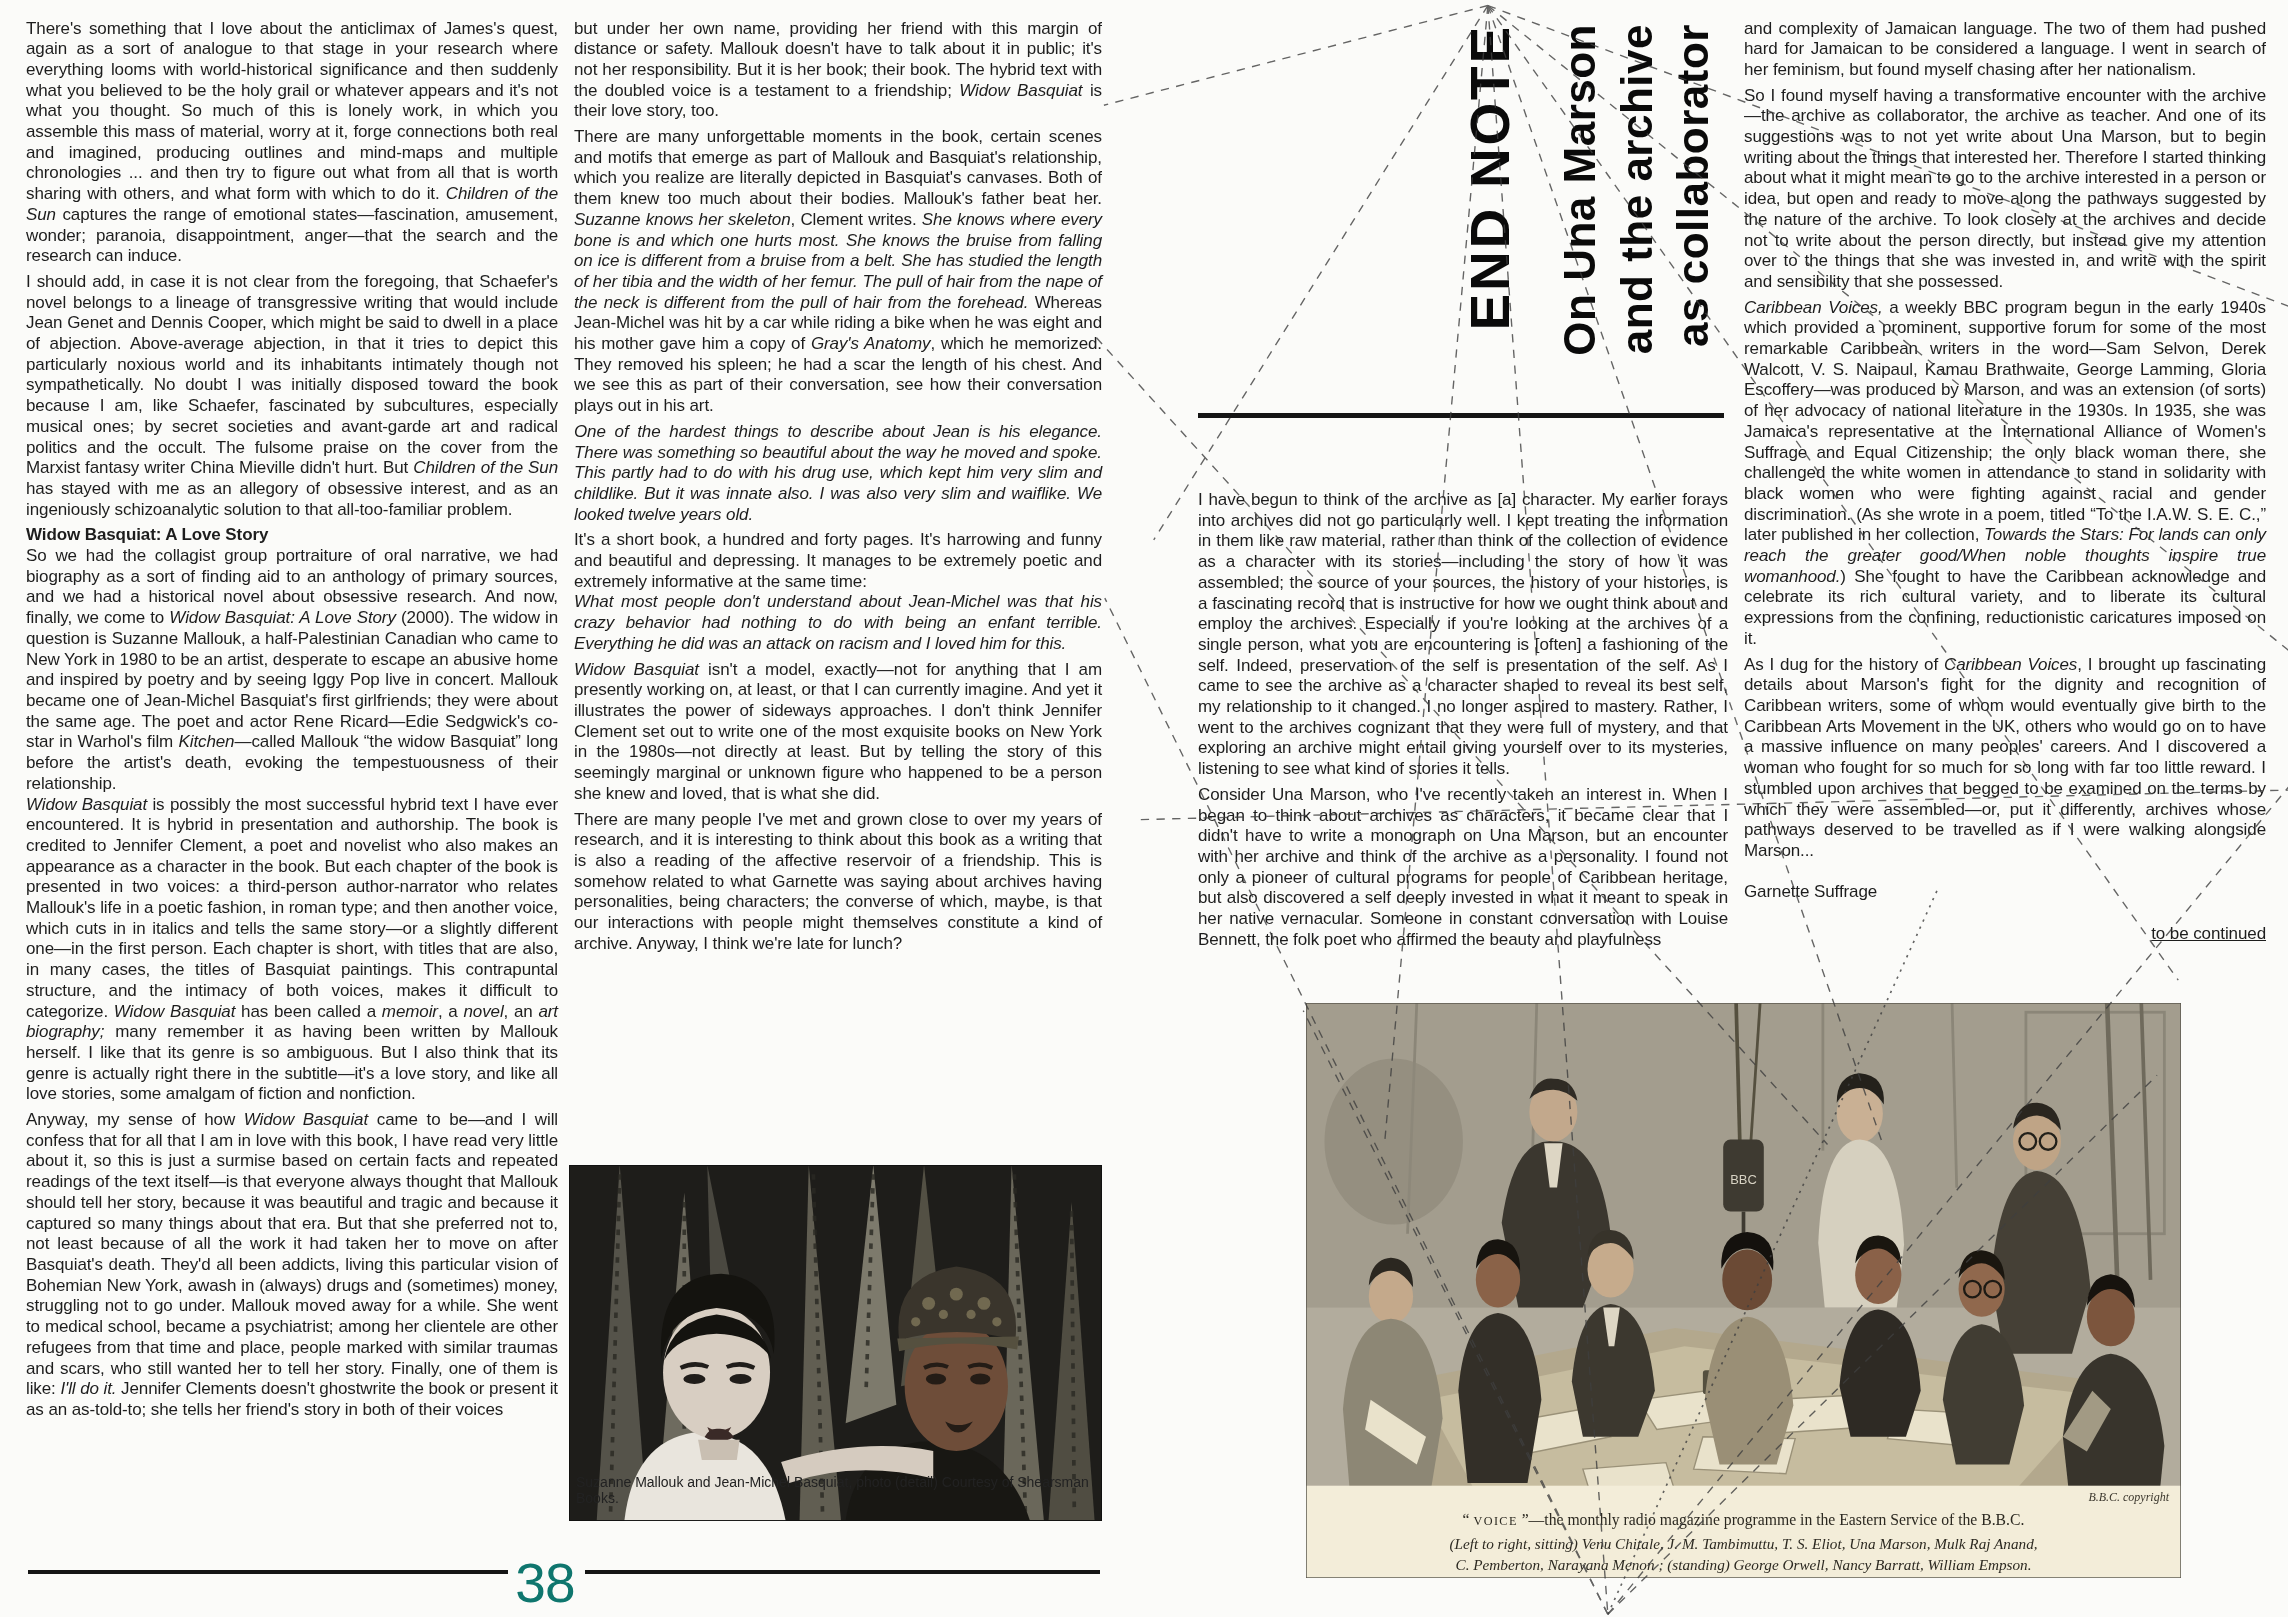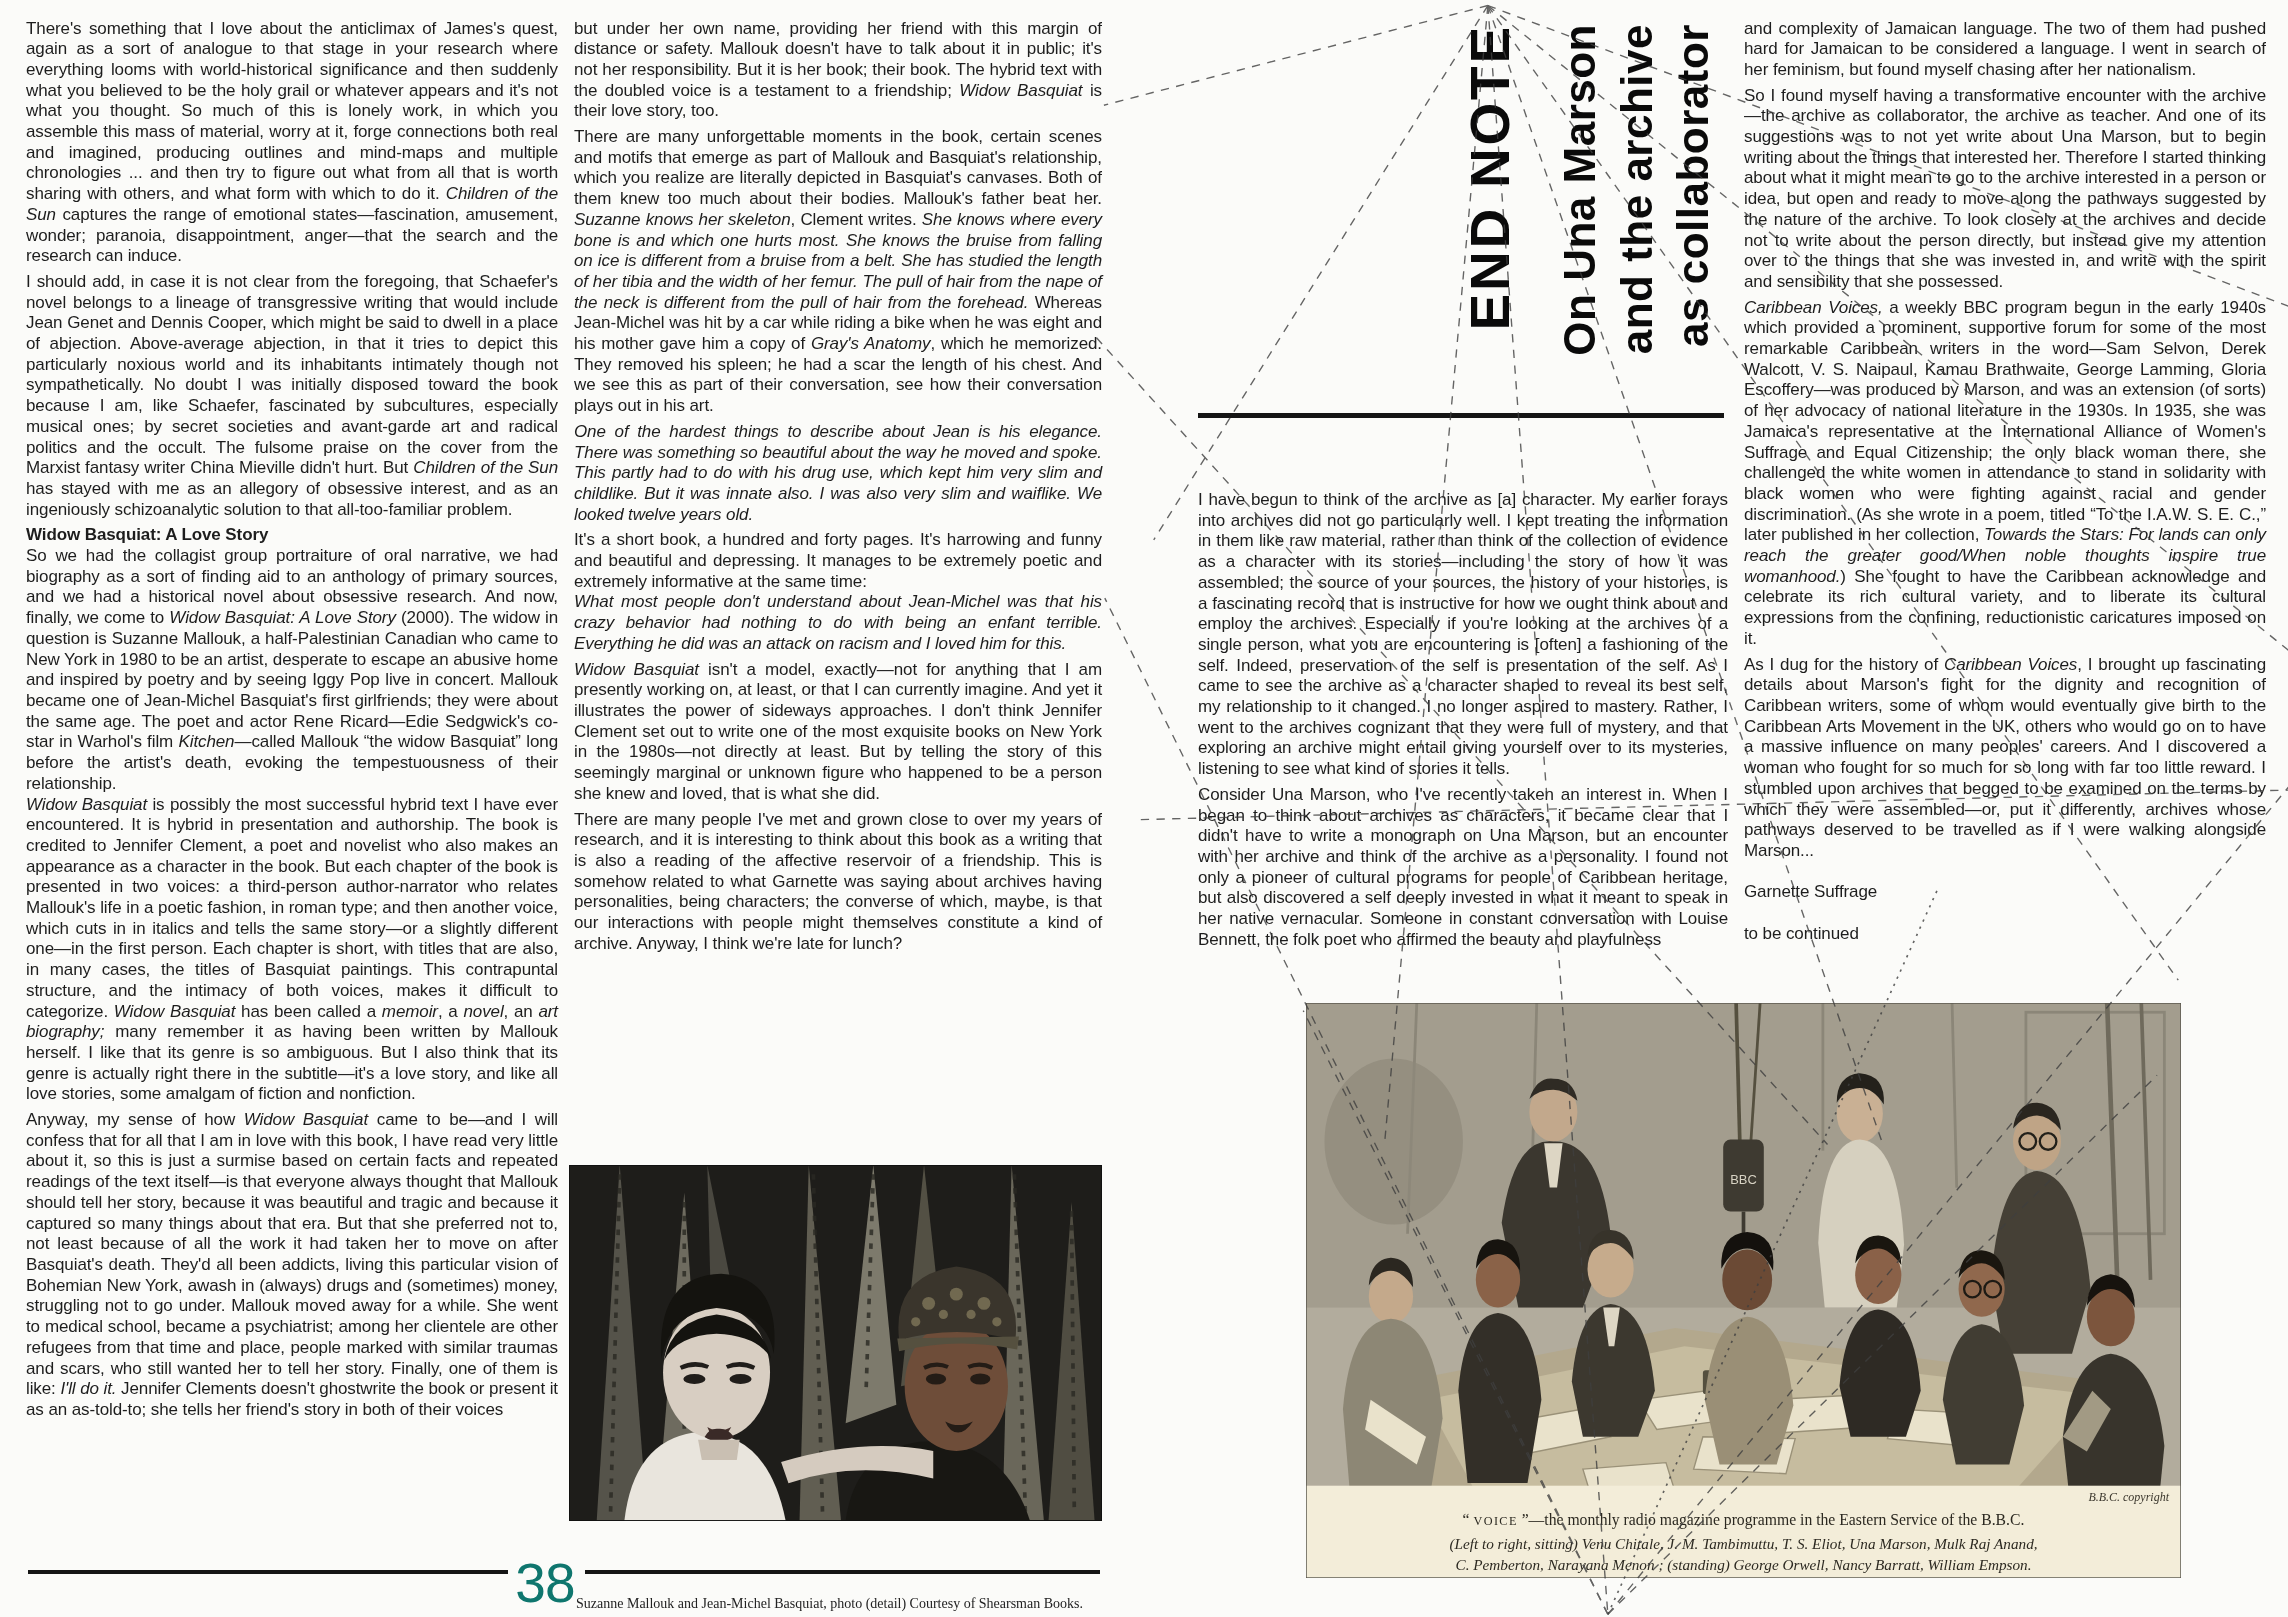--- a/index.html
+++ b/index.html
@@ -17,21 +17,21 @@
   .caption{position:absolute;font-size:14px;letter-spacing:0;color:#222;}
   .rule{position:absolute;background:#151515;height:3.7px;}
   .pagenum{position:absolute;font-size:55px;font-weight:500;color:#0f766e;letter-spacing:-0.9px;}
   .titleblock{position:absolute;left:1458px;top:24px;display:flex;align-items:flex-start;gap:33px;}
   .vert{writing-mode:vertical-rl;transform:rotate(180deg);display:inline-block;
         font-weight:bold;color:#0a0a0a;white-space:nowrap;}
   .kicker{font-size:55px;letter-spacing:2.8px;}
   .subtitle{display:flex;align-items:flex-start;gap:6.5px;}
   .subtitle .vert{font-size:44px;letter-spacing:0.5px;}
   .sig{margin-top:20.7px;text-align:left;}
-  .continued{margin-top:20.7px;}
+  .continued{margin-top:20.7px;text-align:right;text-decoration:underline;}
   svg{display:block;}
   .overlay{position:absolute;left:0;top:0;pointer-events:none;}
   .photo{position:absolute;}
 </style>
 </head>
 <body>
 
 <div class="col" style="left:26px;top:18.5px;width:532px;">
     <p class="para p"><span>There's something that I love about the anticlimax of James's quest, again as a sort of analogue to that stage in your research where everything looms with world-historical significance and then suddenly what you believed to be the holy grail or whatever appears and it's not what you thought. So much of this is lonely work, in which you assemble this mass of material, worry at it, forge connections both real and imagined, producing outlines and mind-maps and multiple chronologies ... and then try to figure out what from all that is worth sharing with others, and what form with which to do it. </span><span class="it">Children of the Sun</span><span> captures the range of emotional states—fascination, amusement, wonder; paranoia, disappointment, anger—that the search and the research can induce.</span></p>
     <p class="para p gap"><span>I should add, in case it is not clear from the foregoing, that Schaefer's novel belongs to a lineage of transgressive writing that would include Jean Genet and Dennis Cooper, which might be said to dwell in a place of abjection. Above-average abjection, in that it tries to depict this particularly noxious world and its inhabitants intimately though not sympathetically. No doubt I was initially disposed toward the book because I am, like Schaefer, fascinated by subcultures, especially musical ones; by secret societies and avant-garde art and radical politics and the occult. The fulsome praise on the cover from the Marxist fantasy writer China Mieville didn't hurt. But </span><span class="it">Children of the Sun</span><span> has stayed with me as an allegory of obsessive interest, and as an ingeniously schizoanalytic solution to that all-too-familiar problem.</span></p>
@@ -110,21 +110,21 @@
           <circle cx="450" cy="150" r="7"></circle>
         <circle cx="376" cy="170" r="5"></circle>
           <circle cx="406" cy="162" r="5"></circle>
           <circle cx="436" cy="162" r="5"></circle>
           <circle cx="464" cy="170" r="5"></circle>
       </g>
     </g>
     <rect x="0" y="0" width="578" height="386" fill="none" stroke="#111" stroke-width="2"></rect>
   </svg>
 </div>
-<div class="caption" style="left:576px;top:1596px;width:528px;font-family:Liberation Serif, serif;">Suzanne Mallouk and Jean-Michel Basquiat, photo (detail) Courtesy of Shearsman Books.</div>
+<div class="caption" style="left:576px;top:1474px;width:528px;">Suzanne Mallouk and Jean-Michel Basquiat, photo (detail) Courtesy of Shearsman Books.</div>
 
 <div class="rule" style="left:28px;top:1570px;width:480px;"></div>
 <div class="pagenum" style="left:509px;top:1551px;width:72px;text-align:center;">38</div>
 <div class="rule" style="left:585px;top:1570px;width:515px;"></div>
 
 <div class="titleblock">
   <span class="vert kicker">END NOTE</span>
   <span class="subtitle">
     <span class="vert">On Una Marson</span>
     <span class="vert">and the archive</span>

